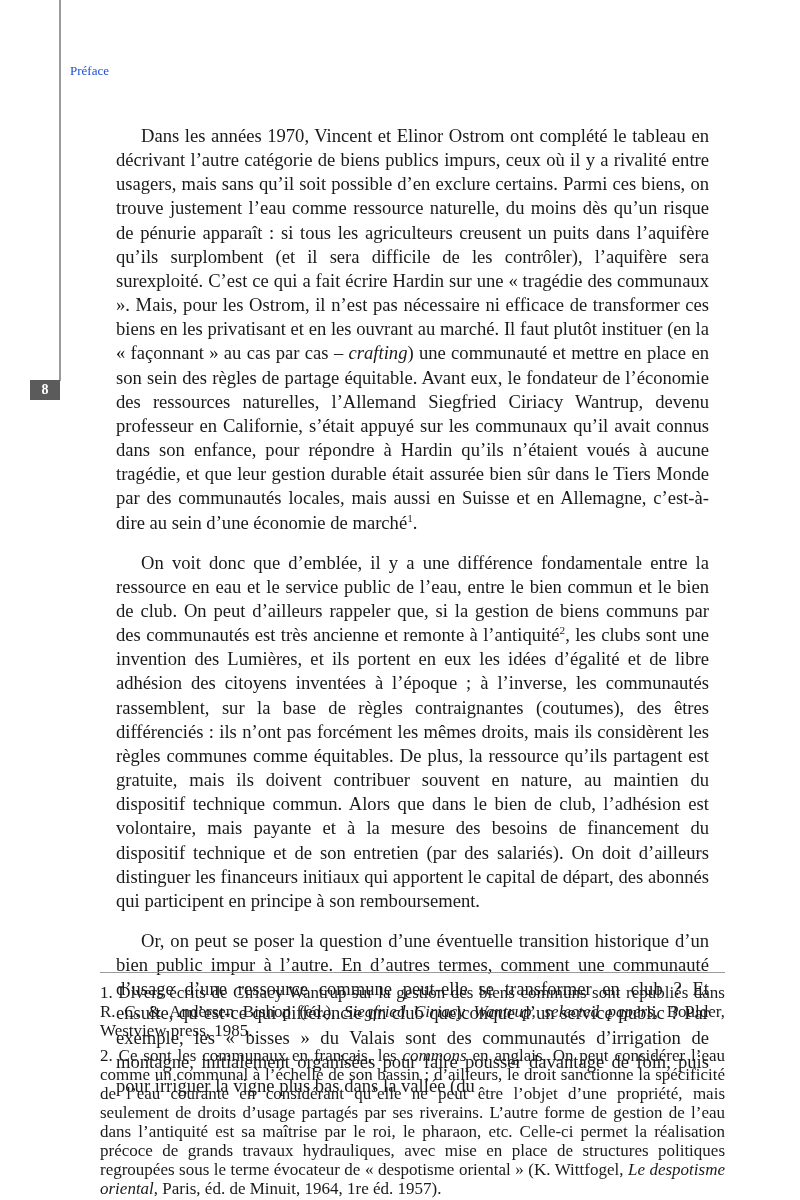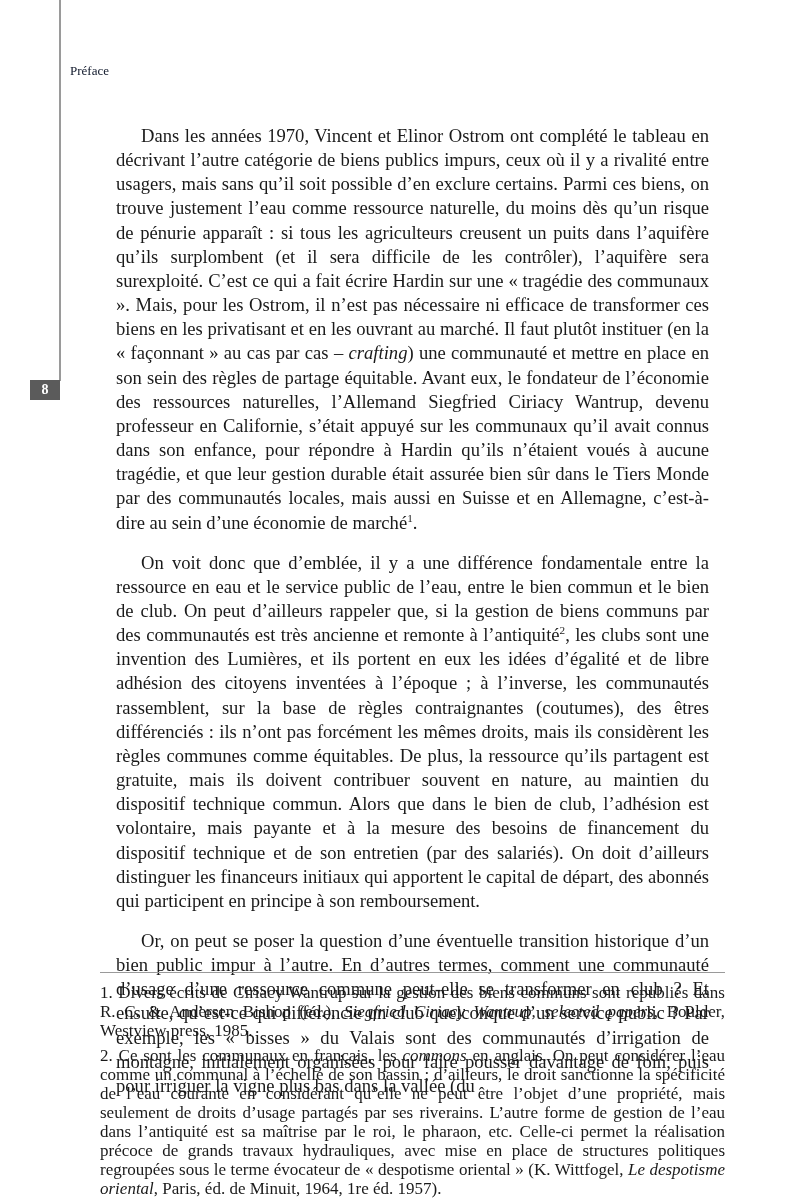--- a/index.html
+++ b/index.html
@@ -31,21 +31,21 @@
       font-weight: bold;
       font-size: 14px;
       line-height: 20px;
       text-align: center;
     }
     .running-head {
       position: absolute;
       left: 70px;
       top: 63px;
       font-size: 13px;
-      color: #0f172a;
+      color: #1d4ed8;
     }
     .body-text {
       position: absolute;
       left: 100px;
       top: 108px;
       width: 625px;
       font-size: 18.6px;
       line-height: 24.15px;
       text-align: justify;
       hyphens: manual;

